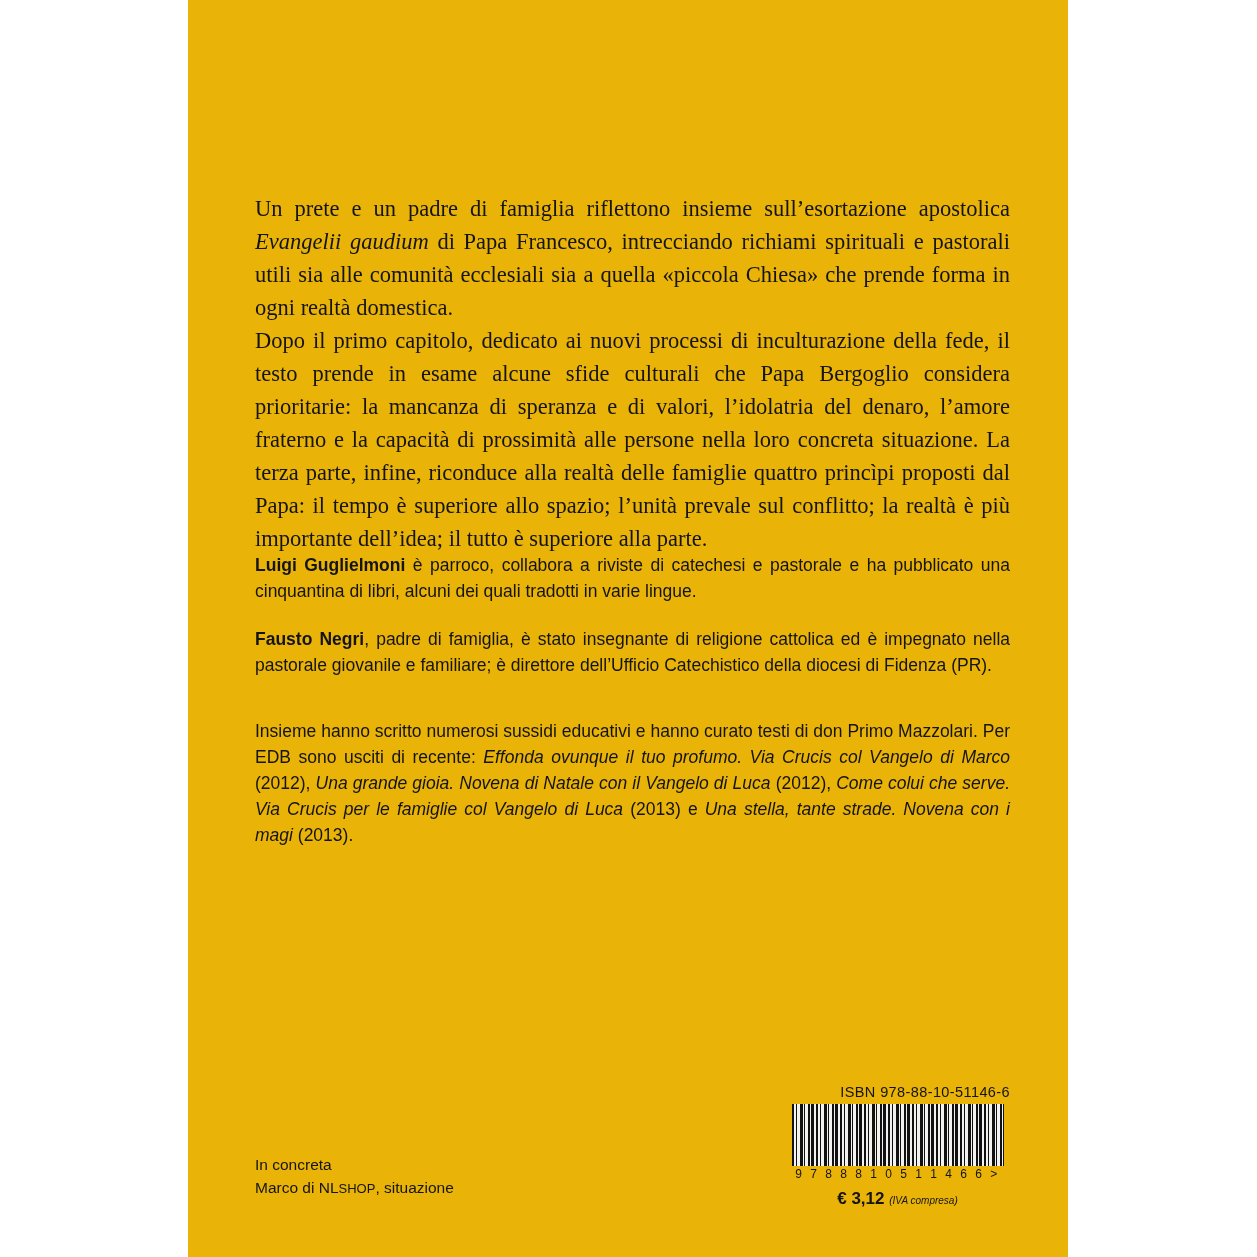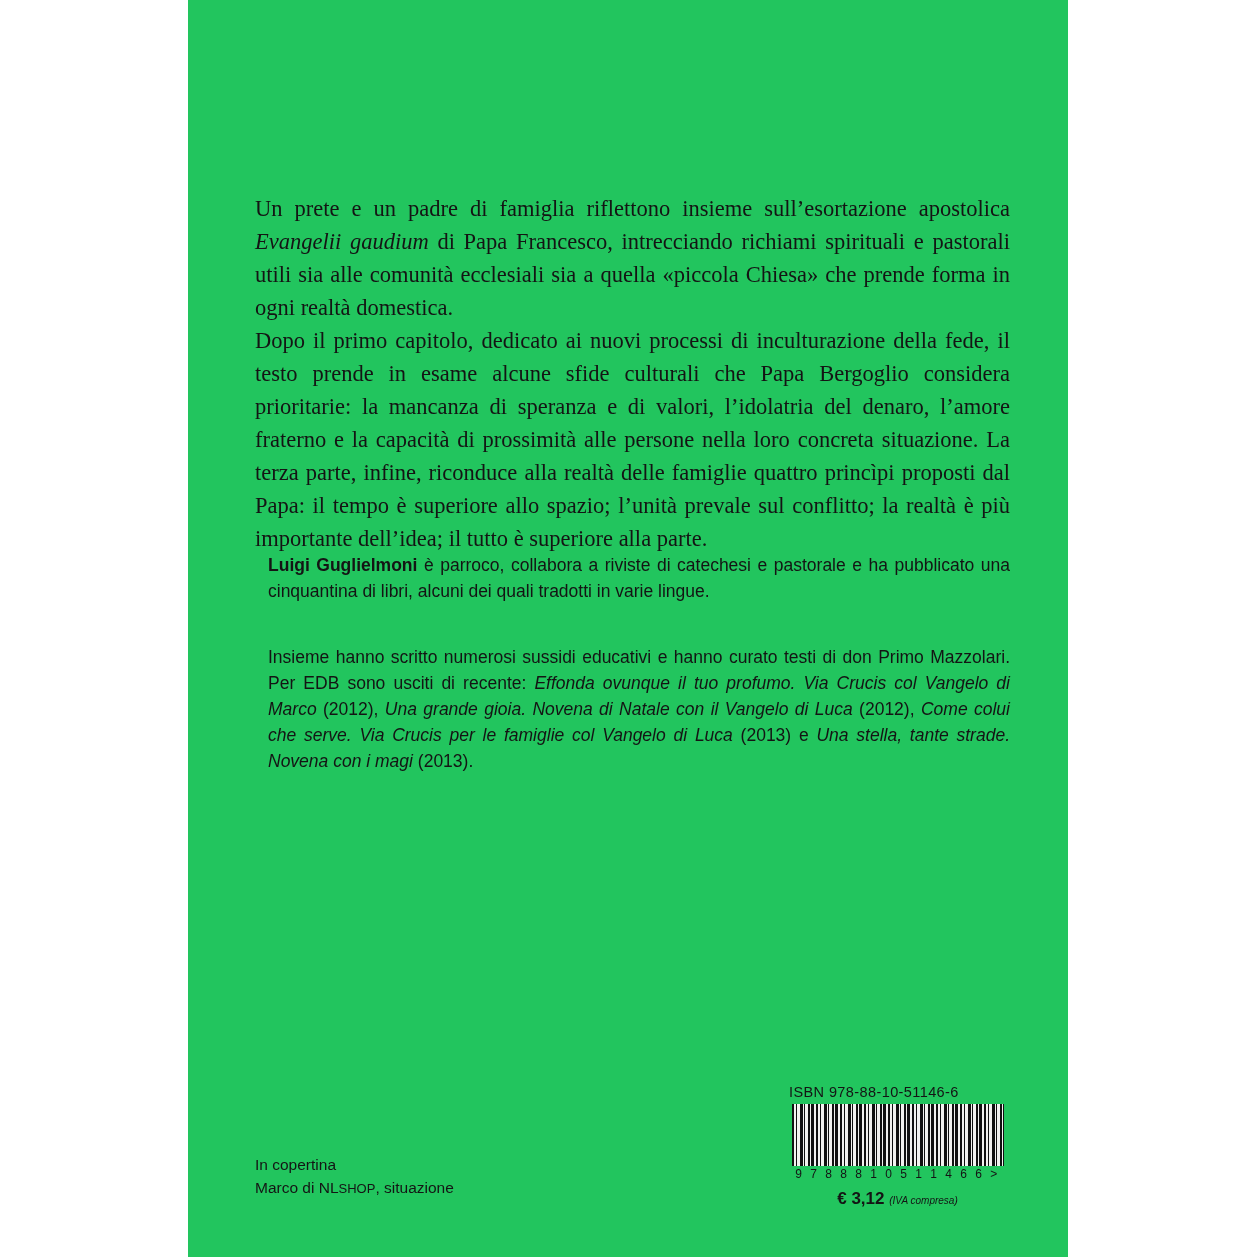--- a/index.html
+++ b/index.html
@@ -13,21 +13,21 @@
     font-family: "Liberation Serif", serif;
     position: relative;
     overflow: hidden;
   }
   .page {
     position: absolute;
     left: 188px;
     top: 0;
     width: 880px;
     height: 1257px;
-    background: #22c55e;
+    background: #eab308;
     box-sizing: border-box;
   }
   .content {
     position: absolute;
     left: 67px;
     right: 58px;
     top: 192px;
   }
   .blurb {
     font-size: 22.5px;
@@ -38,21 +38,21 @@
     hyphens: none;
   }
   .blurb p {
     margin: 0;
   }
   .blurb em {
     font-style: italic;
   }
   .bios {
     position: absolute;
-    left: 80px;
+    left: 67px;
     right: 58px;
     top: 552px;
     font-family: "Liberation Sans", sans-serif;
     color: #141414;
   }
   .bio {
     font-size: 17.5px;
     line-height: 26px;
     text-align: justify;
     margin-bottom: 22px;
@@ -85,21 +85,21 @@
     right: 58px;
     bottom: 48px;
     width: 225px;
     text-align: center;
   }
   .isbn-text {
     font-family: "Liberation Sans", sans-serif;
     font-size: 14.5px;
     letter-spacing: 0.4px;
     color: #141414;
-    text-align: left;
+    text-align: right;
     margin-left: 4px;
     margin-bottom: 4px;
   }
   .barcode {
     height: 62px;
     width: 212px;
     margin: 0 auto;
     background-image: repeating-linear-gradient(
       to right,
       #111 0px, #111 2px, #f2f2f0 2px, #f2f2f0 4px,
@@ -138,25 +138,26 @@
 
   <div class="content">
     <div class="blurb">
       <p><span>Un prete e un padre di famiglia riflettono insieme sull’esortazione apostolica </span><em>Evangelii gaudium</em><span> di Papa Francesco, intrecciando richiami spirituali e pastorali utili sia alle comunità ecclesiali sia a quella «piccola Chiesa» che prende forma in ogni realtà domestica.</span></p>
       <p>Dopo il primo capitolo, dedicato ai nuovi processi di inculturazione della fede, il testo prende in esame alcune sfide culturali che Papa Bergoglio considera prioritarie: la mancanza di speranza e di valori, l’idolatria del denaro, l’amore fraterno e la capacità di prossimità alle persone nella loro concreta situazione. La terza parte, infine, riconduce alla realtà delle famiglie quattro princìpi proposti dal Papa: il tempo è superiore allo spazio; l’unità prevale sul conflitto; la realtà è più importante dell’idea; il tutto è superiore alla parte.</p>
     </div>
   </div>
 
   <div class="bios">
     <div class="bio"><b>Luigi Guglielmoni</b><span> è parroco, collabora a riviste di catechesi e pastorale e ha pubblicato una cinquantina di libri, alcuni dei quali tradotti in varie lingue.</span></div>
+    <div class="bio"><b>Fausto Negri</b><span>, padre di famiglia, è stato insegnante di religione cattolica ed è impegnato nella pastorale giovanile e familiare; è direttore dell’Ufficio Catechistico della diocesi di Fidenza (PR).</span></div>
     <div class="bio bio-last"><span>Insieme hanno scritto numerosi sussidi educativi e hanno curato testi di don Primo Mazzolari. Per EDB sono usciti di recente: </span><em>Effonda ovunque il tuo profumo. Via Crucis col Vangelo di Marco</em><span> (2012), </span><em>Una grande gioia. Novena di Natale con il Vangelo di Luca</em><span> (2012), </span><em>Come colui che serve. Via Crucis per le famiglie col Vangelo di Luca</em><span> (2013) e </span><em>Una stella, tante strade. Novena con i magi</em><span> (2013).</span></div>
   </div>
 
   <div class="footer">
-    <div>In copertina</div>
+    <div>In concreta</div>
     <div><span>Marco di NL</span><span class="small-caps">SHOP</span><span>, situazione</span></div>
   </div>
 
   <div class="isbn-block">
     <div class="isbn-text"><span>ISBN</span>&nbsp;<span>978-88-10-51146-6</span></div>
     <div class="barcode"></div>
     <div class="barcode-digits">9  7 8 8 8 1 0  5 1 1 4 6 6 &gt;</div>
     <div class="price"><span>€ 3,12</span> <span class="vat">(IVA compresa)</span></div>
   </div>
 

